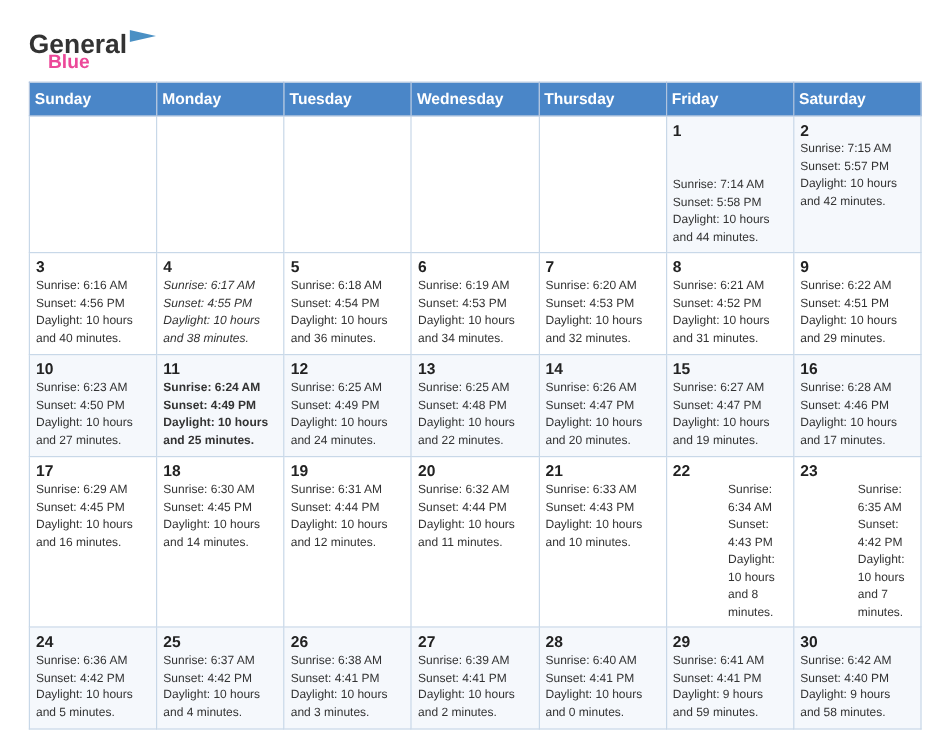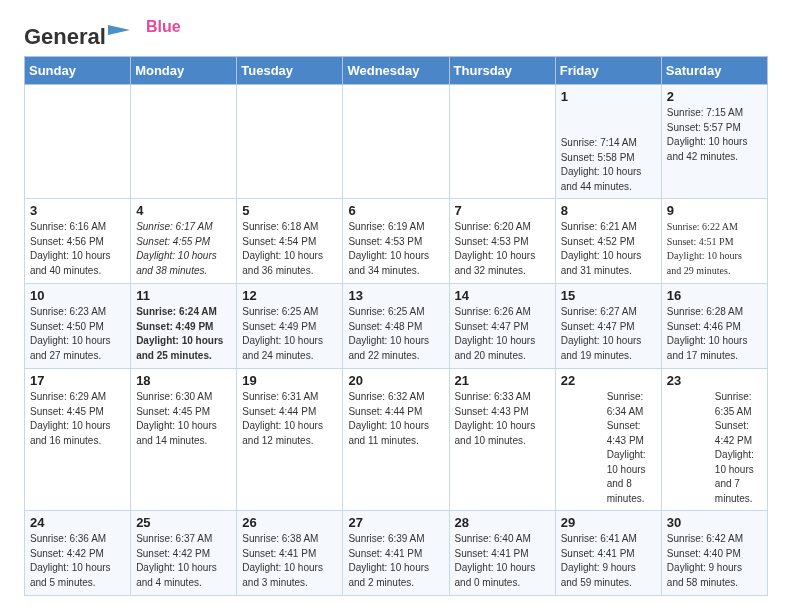--- a/index.html
+++ b/index.html
@@ -11,21 +11,21 @@
       padding: 20px 24px 20px 24px;
     }
     .header {
       display: flex;
       align-items: flex-start;
       justify-content: space-between;
       margin-bottom: 6px;
     }
     .logo {
       display: flex;
-      flex-direction: row;
+      flex-direction: column;
       align-items: flex-start;
       margin-top: 4px;
     }
     .title-block {
       text-align: right;
     }
     .month-title {
       font-size: 38px;
       font-weight: bold;
       color: #222;
@@ -174,21 +174,21 @@
         </td>
         <td>
           <span class="day-num">8</span>
           <div class="day-info" style="white-space: pre-line;">Sunrise: 6:21 AM
 Sunset: 4:52 PM
 Daylight: 10 hours
 and 31 minutes.</div>
         </td>
         <td>
           <span class="day-num">9</span>
-          <div class="day-info" style="white-space: pre-line; font-family: Liberation Serif, serif;">Sunrise: 6:22 AM
+          <div class="day-info" style="white-space: pre-line;">Sunrise: 6:22 AM
 Sunset: 4:51 PM
 Daylight: 10 hours
 and 29 minutes.</div>
         </td>
       </tr>
       <tr>
         <td>
           <span class="day-num">10</span>
           <div class="day-info" style="white-space: pre-line;">Sunrise: 6:23 AM
 Sunset: 4:50 PM

